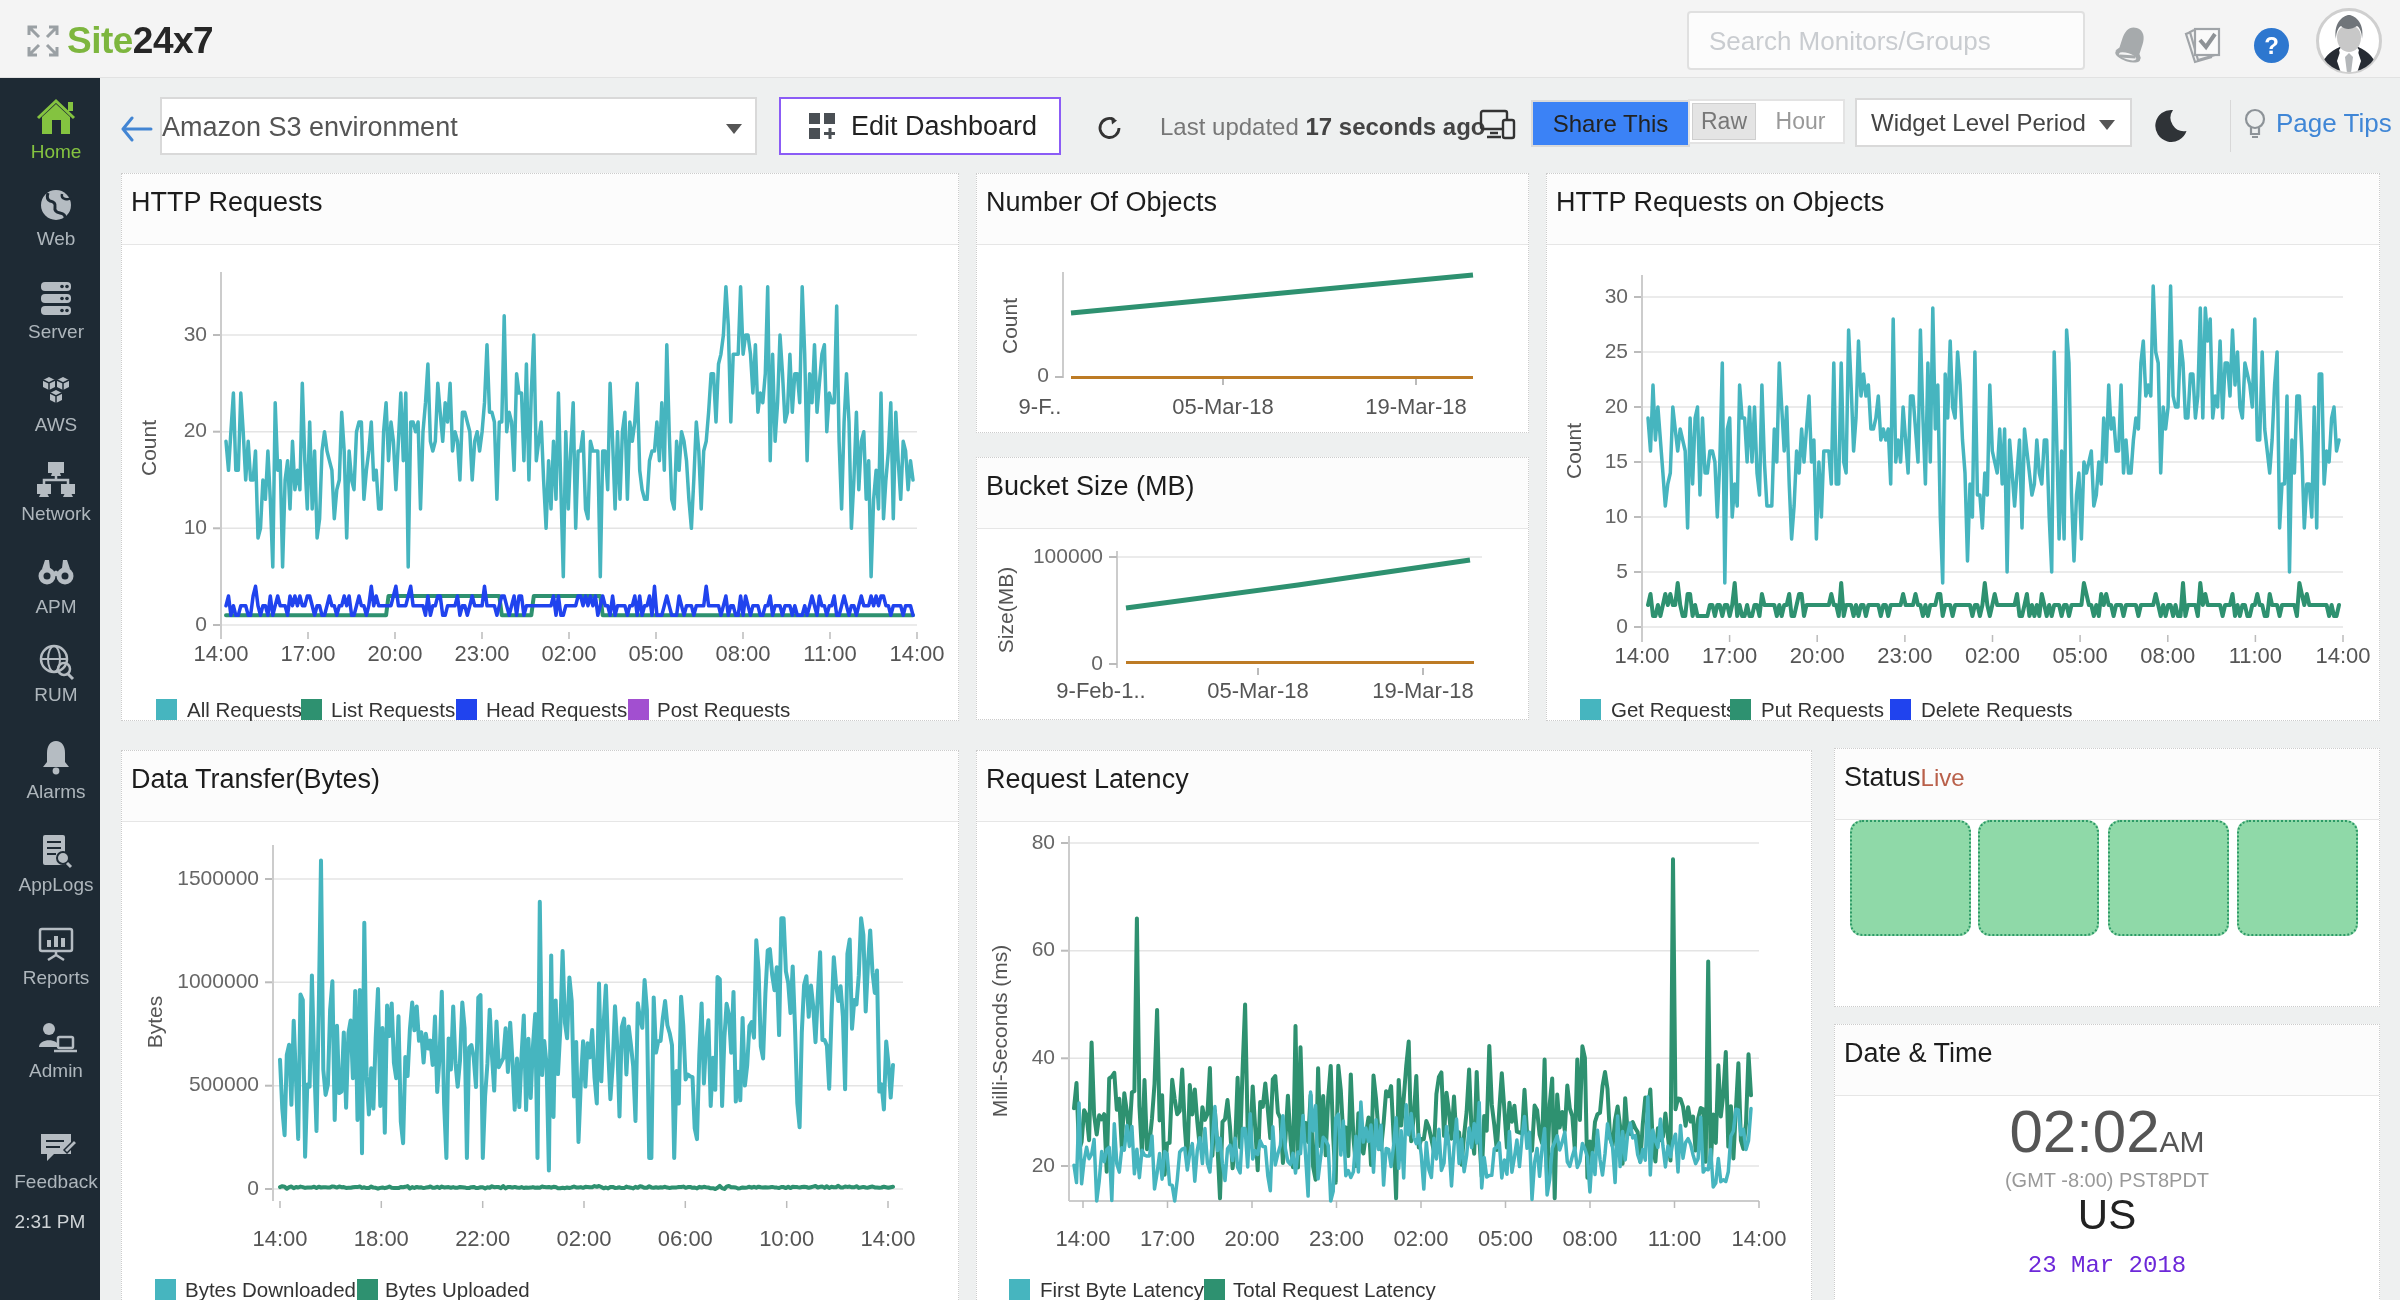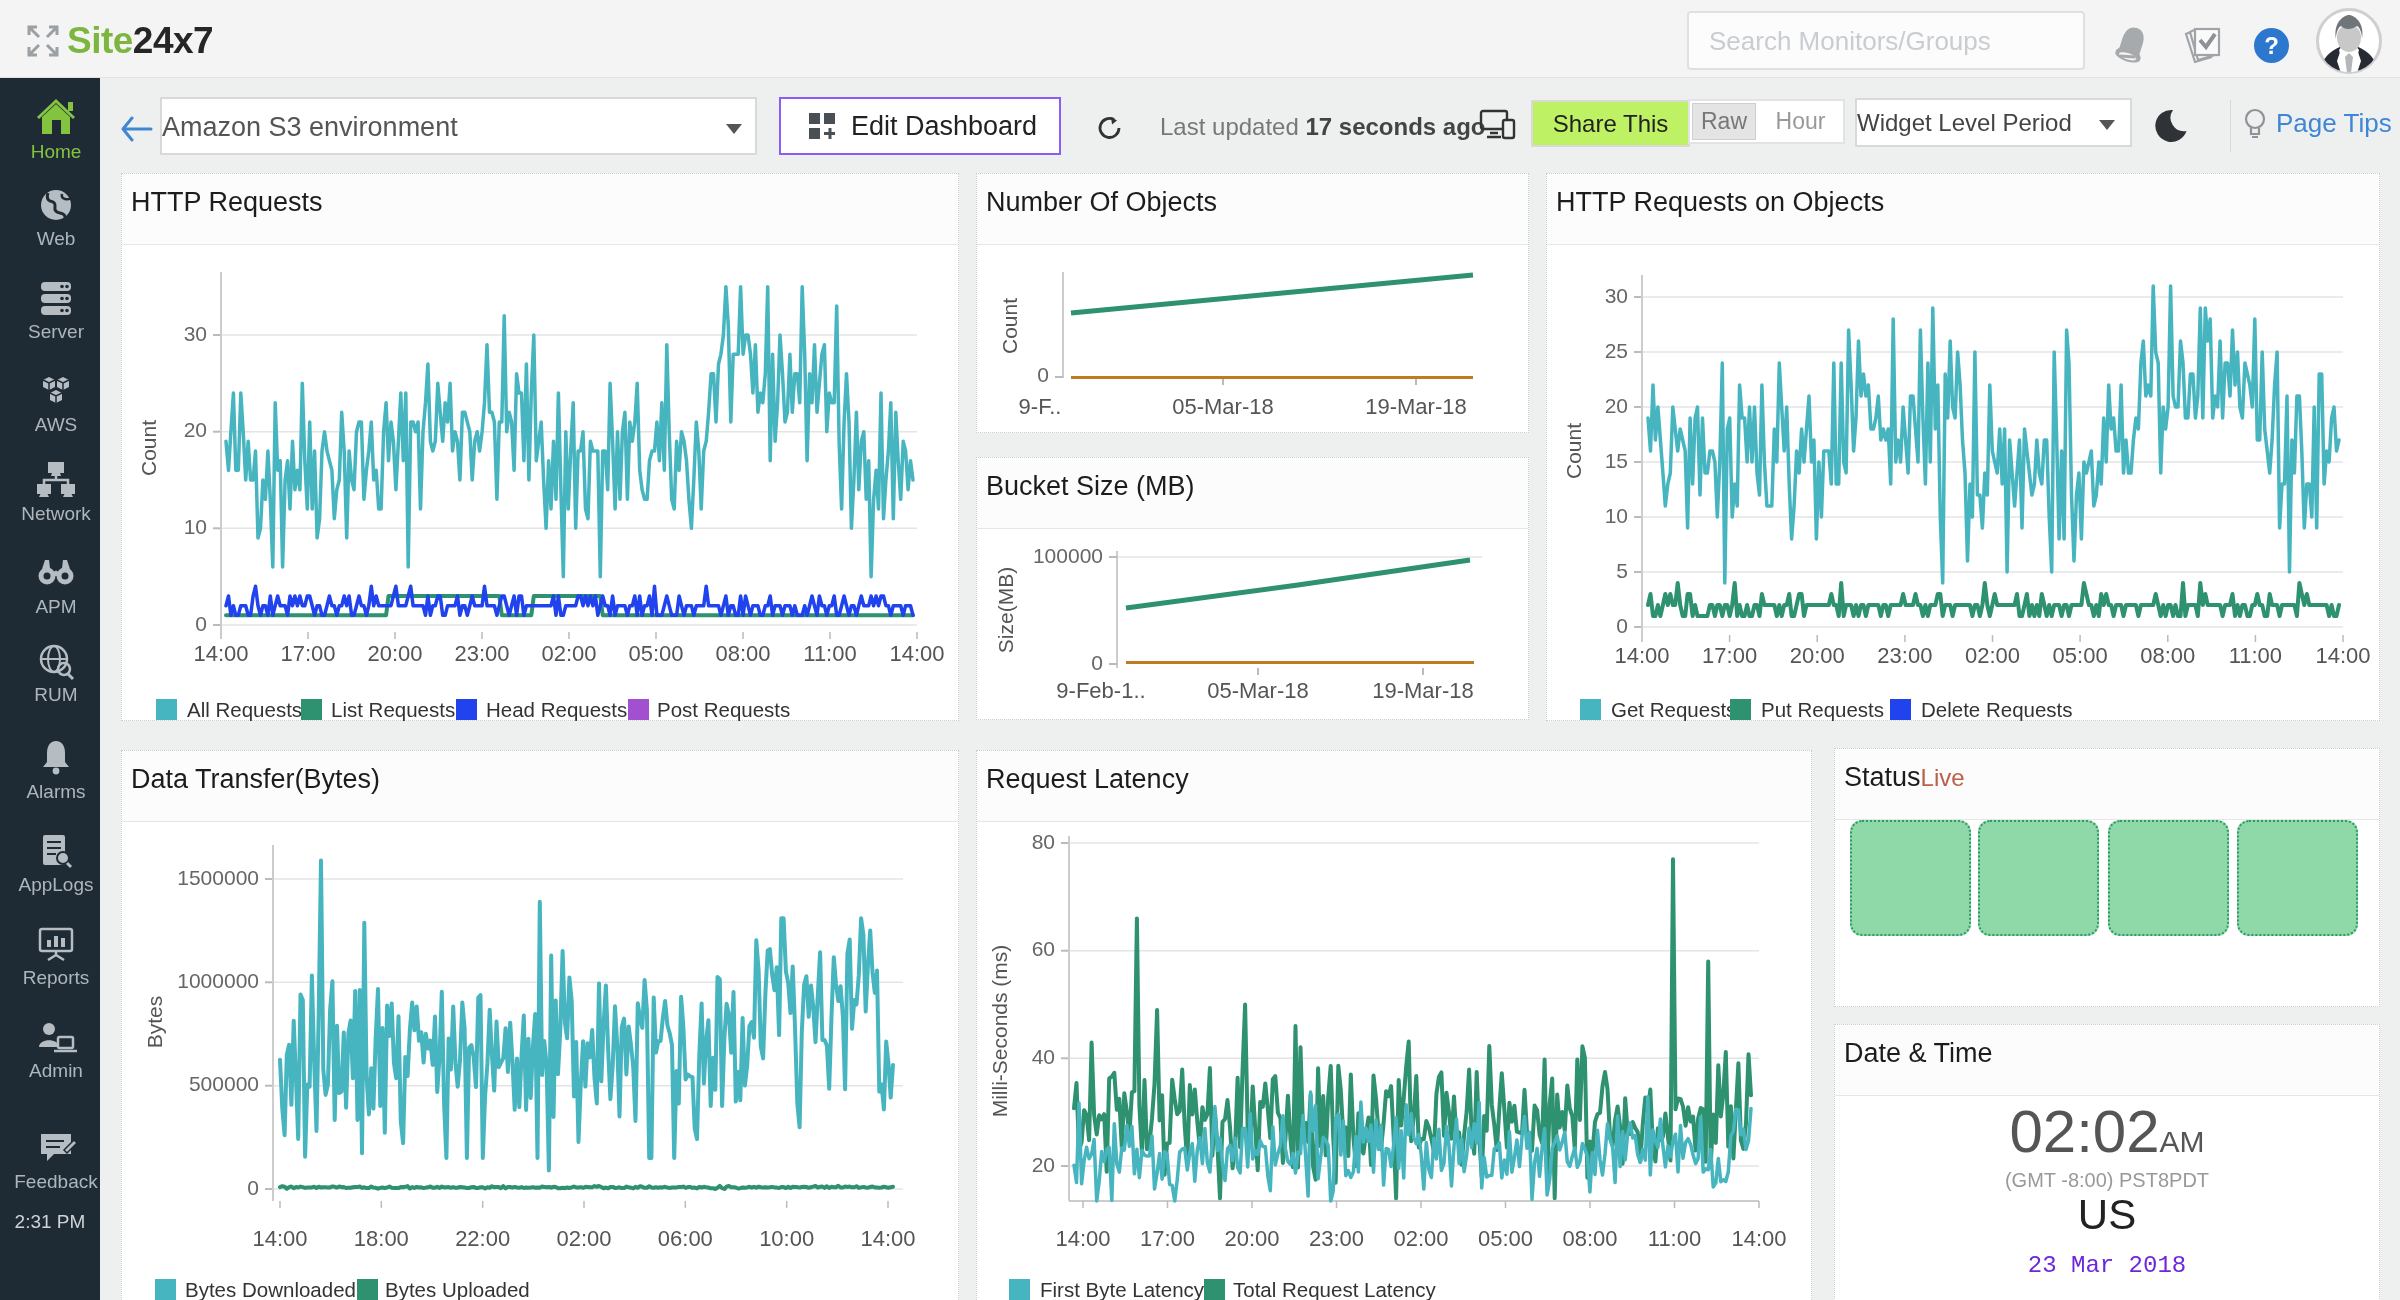--- a/index.html
+++ b/index.html
@@ -17,25 +17,25 @@
 .sblabel { font-size:19px; color:#aeb6bc; margin-top:3px; }
 .sbtime { position:absolute; top:1133px; width:100px; text-align:center; font-size:19px; color:#ced3d6; }
 #toolbar { position:absolute; left:100px; top:78px; width:2300px; height:95px; background:#eef0f0; z-index:4; }
 #backarrow { position:absolute; left:20px; top:38px; }
 #dashsel { position:absolute; left:60px; top:19px; width:597px; height:58px; background:#fff; border:2px solid #d9d9d9; font-size:27px; color:#555; line-height:56px; padding-left:0; }
 #editbtn { position:absolute; left:679px; top:19px; width:282px; height:58px; background:#fff; border:2px solid #8b5cf6; font-size:27px; color:#222; line-height:56px; padding-left:26px; display:flex; align-items:center; }
 #refreshicon { position:absolute; left:997px; top:37px; }
 #lastupd { position:absolute; left:1060px; top:19px; height:60px; line-height:60px; font-size:24px; color:#777; }
 #lastupd b { color:#444; }
 #devicon { position:absolute; left:1377px; top:30px; }
-#sharebtn { position:absolute; left:1431px; top:22px; width:159px; height:47px; background:#bef264; border:2px solid #d9d9d9; font-size:24px; color:#222; text-align:center; line-height:43px; }
+#sharebtn { position:absolute; left:1431px; top:22px; width:159px; height:47px; background:#3b82f6; border:2px solid #d9d9d9; font-size:24px; color:#222; text-align:center; line-height:43px; }
 #rawhour { position:absolute; left:1588px; top:21px; width:157px; height:45px; background:#fff; border:2px solid #e3e3e3; display:flex; }
 #rawseg { display:block; width:64px; text-align:center; background:#e4e4e4; border:1px solid #cfcfcf; color:#777; font-size:23px; line-height:35px; margin:2px; }
 #hourseg { display:block; flex:1; text-align:center; color:#999; font-size:23px; line-height:41px; }
-#wlp { position:absolute; left:1755px; top:20px; width:277px; height:49px; background:#fff; border:2px solid #d9d9d9; font-size:24px; color:#444; line-height:45px; }
+#wlp { position:absolute; left:1755px; top:20px; width:277px; height:49px; background:#fff; border:2px solid #d9d9d9; font-size:24px; color:#444; line-height:45px; padding-left:14px; }
 #moonicon { position:absolute; left:2052px; top:30px; }
 #tooldiv { position:absolute; left:2130px; top:22px; width:1px; height:52px; background:#d8d8d8; }
 #bulbicon { position:absolute; left:2142px; top:30px; }
 #pagetips { position:absolute; left:2176px; top:30px; font-size:26px; color:#3f86d6; }
 .panel { position:absolute; background:#fff; border:1px dotted #cccccc; z-index:3; }
 .ptitle { position:relative; height:71px; line-height:57px; padding-left:9px; font-size:27px; color:#1c1c1c; border-bottom:1px solid #e6e6e6; background:#fcfcfc; z-index:2; }
 .chart { position:absolute; left:0; top:0; }
 #live { font-size:24px; color:#b9604a; }
 .stsq { position:absolute; top:71px; width:121px; height:116px; background:#8fd9a8; border:2px dotted #2d9a67; border-radius:12px; }
 #dtwrap { position:absolute; left:0; top:57px; width:100%; height:224px; text-align:center; }

